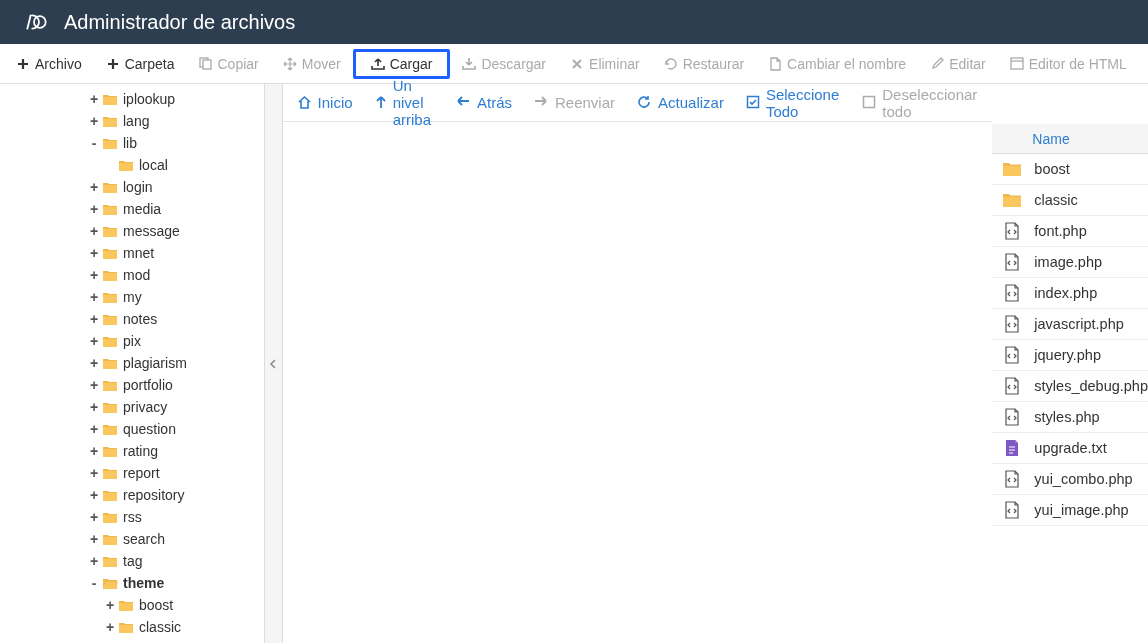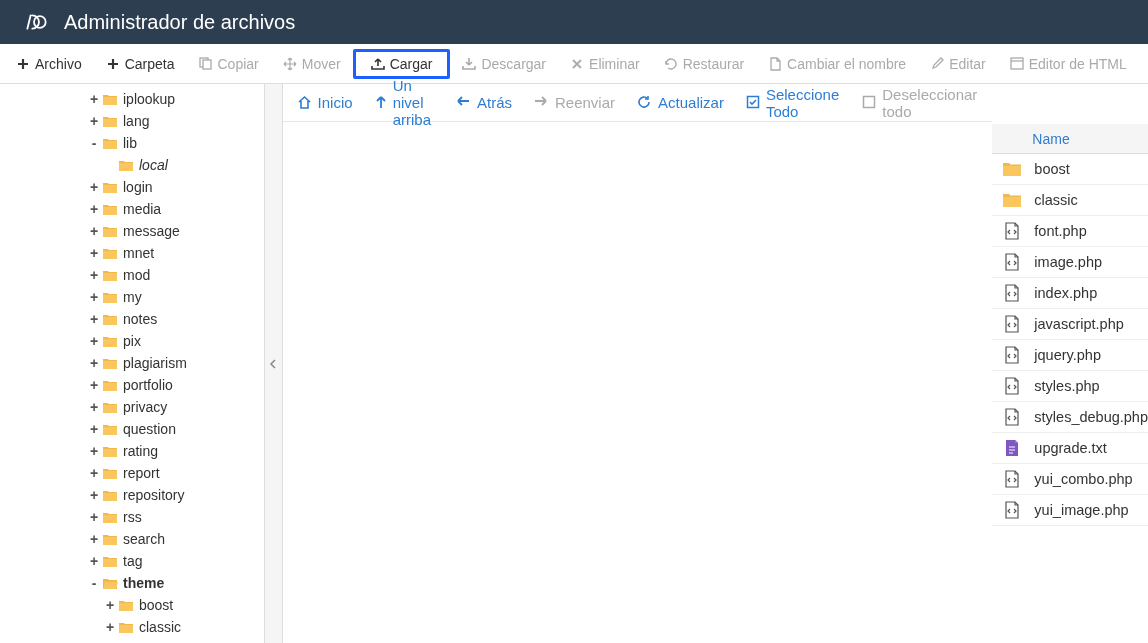--- a/index.html
+++ b/index.html
@@ -174,21 +174,21 @@
         <div class="tree-node" style="padding-left: 88px;">
           <span class="tree-toggle">-</span>
           <span class="tree-folder-icon">
             <svg width="16" height="13" viewBox="0 0 16 13">
               <path d="M1 2h5l1 1h8v9H1z" fill="#f0b84d"></path>
               <path d="M1 4h14v8H1z" fill="#fac65e"></path>
             </svg>
           </span>
           <span class="tree-label">lib</span>
         </div>
-        <div class="tree-node" style="padding-left: 104px; font-style: italic;">
+        <div class="tree-node" style="padding-left: 104px;">
           <span class="tree-toggle"></span>
           <span class="tree-folder-icon">
             <svg width="16" height="13" viewBox="0 0 16 13">
               <path d="M1 2h5l1 1h8v9H1z" fill="#f0b84d"></path>
               <path d="M1 4h14v8H1z" fill="#fac65e"></path>
             </svg>
           </span>
           <span class="tree-label">local</span>
         </div>
         <div class="tree-node" style="padding-left: 88px;">
@@ -556,31 +556,31 @@
               <span class="file-name">jquery.php</span>
             </div>
             <div class="file-row">
               <span class="file-icon">
                 <svg width="16" height="18" viewBox="0 0 16 18">
                   <path d="M2 1h9l3 3v13H2z" fill="none" stroke="#555" stroke-width="1.2"></path>
                   <path d="M11 1v3h3" fill="none" stroke="#555" stroke-width="1.2"></path>
                   <path d="M6 8l-2 2 2 2M10 8l2 2-2 2" stroke="#555" stroke-width="1.2" fill="none"></path>
                 </svg>
               </span>
+              <span class="file-name">styles_debug.php</span>
+            </div>
+            <div class="file-row">
+              <span class="file-icon">
+                <svg width="16" height="18" viewBox="0 0 16 18">
+                  <path d="M2 1h9l3 3v13H2z" fill="none" stroke="#555" stroke-width="1.2"></path>
+                  <path d="M11 1v3h3" fill="none" stroke="#555" stroke-width="1.2"></path>
+                  <path d="M6 8l-2 2 2 2M10 8l2 2-2 2" stroke="#555" stroke-width="1.2" fill="none"></path>
+                </svg>
+              </span>
               <span class="file-name">styles.php</span>
-            </div>
-            <div class="file-row">
-              <span class="file-icon">
-                <svg width="16" height="18" viewBox="0 0 16 18">
-                  <path d="M2 1h9l3 3v13H2z" fill="none" stroke="#555" stroke-width="1.2"></path>
-                  <path d="M11 1v3h3" fill="none" stroke="#555" stroke-width="1.2"></path>
-                  <path d="M6 8l-2 2 2 2M10 8l2 2-2 2" stroke="#555" stroke-width="1.2" fill="none"></path>
-                </svg>
-              </span>
-              <span class="file-name">styles_debug.php</span>
             </div>
             <div class="file-row">
               <span class="file-icon">
                 <svg width="16" height="18" viewBox="0 0 16 18">
                   <path d="M2 1h9l3 3v13H2z" fill="#7e57c2"></path>
                   <path d="M11 1v3h3" fill="#9575cd"></path>
                   <path d="M5 8h6M5 11h6M5 14h4" stroke="#fff" stroke-width="1"></path>
                 </svg>
               </span>
               <span class="file-name">upgrade.txt</span>

